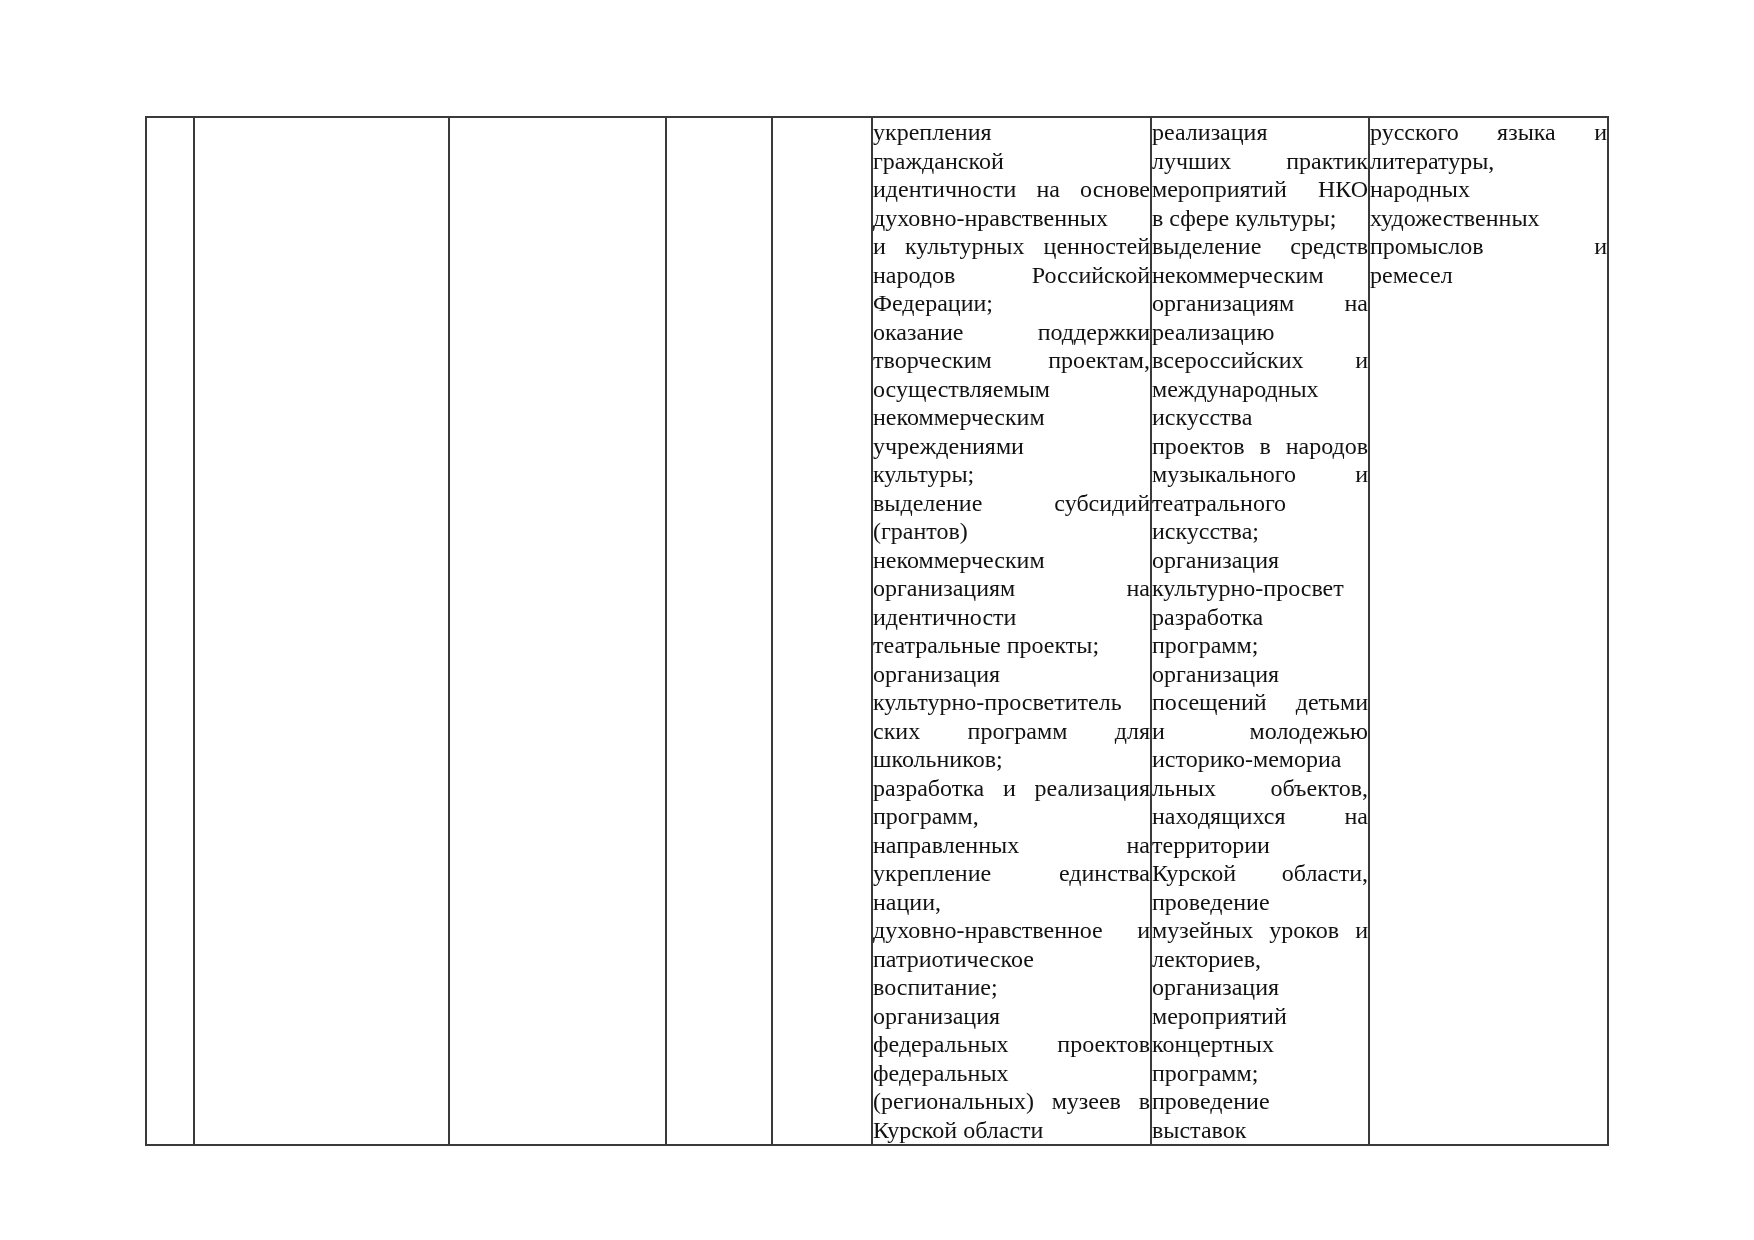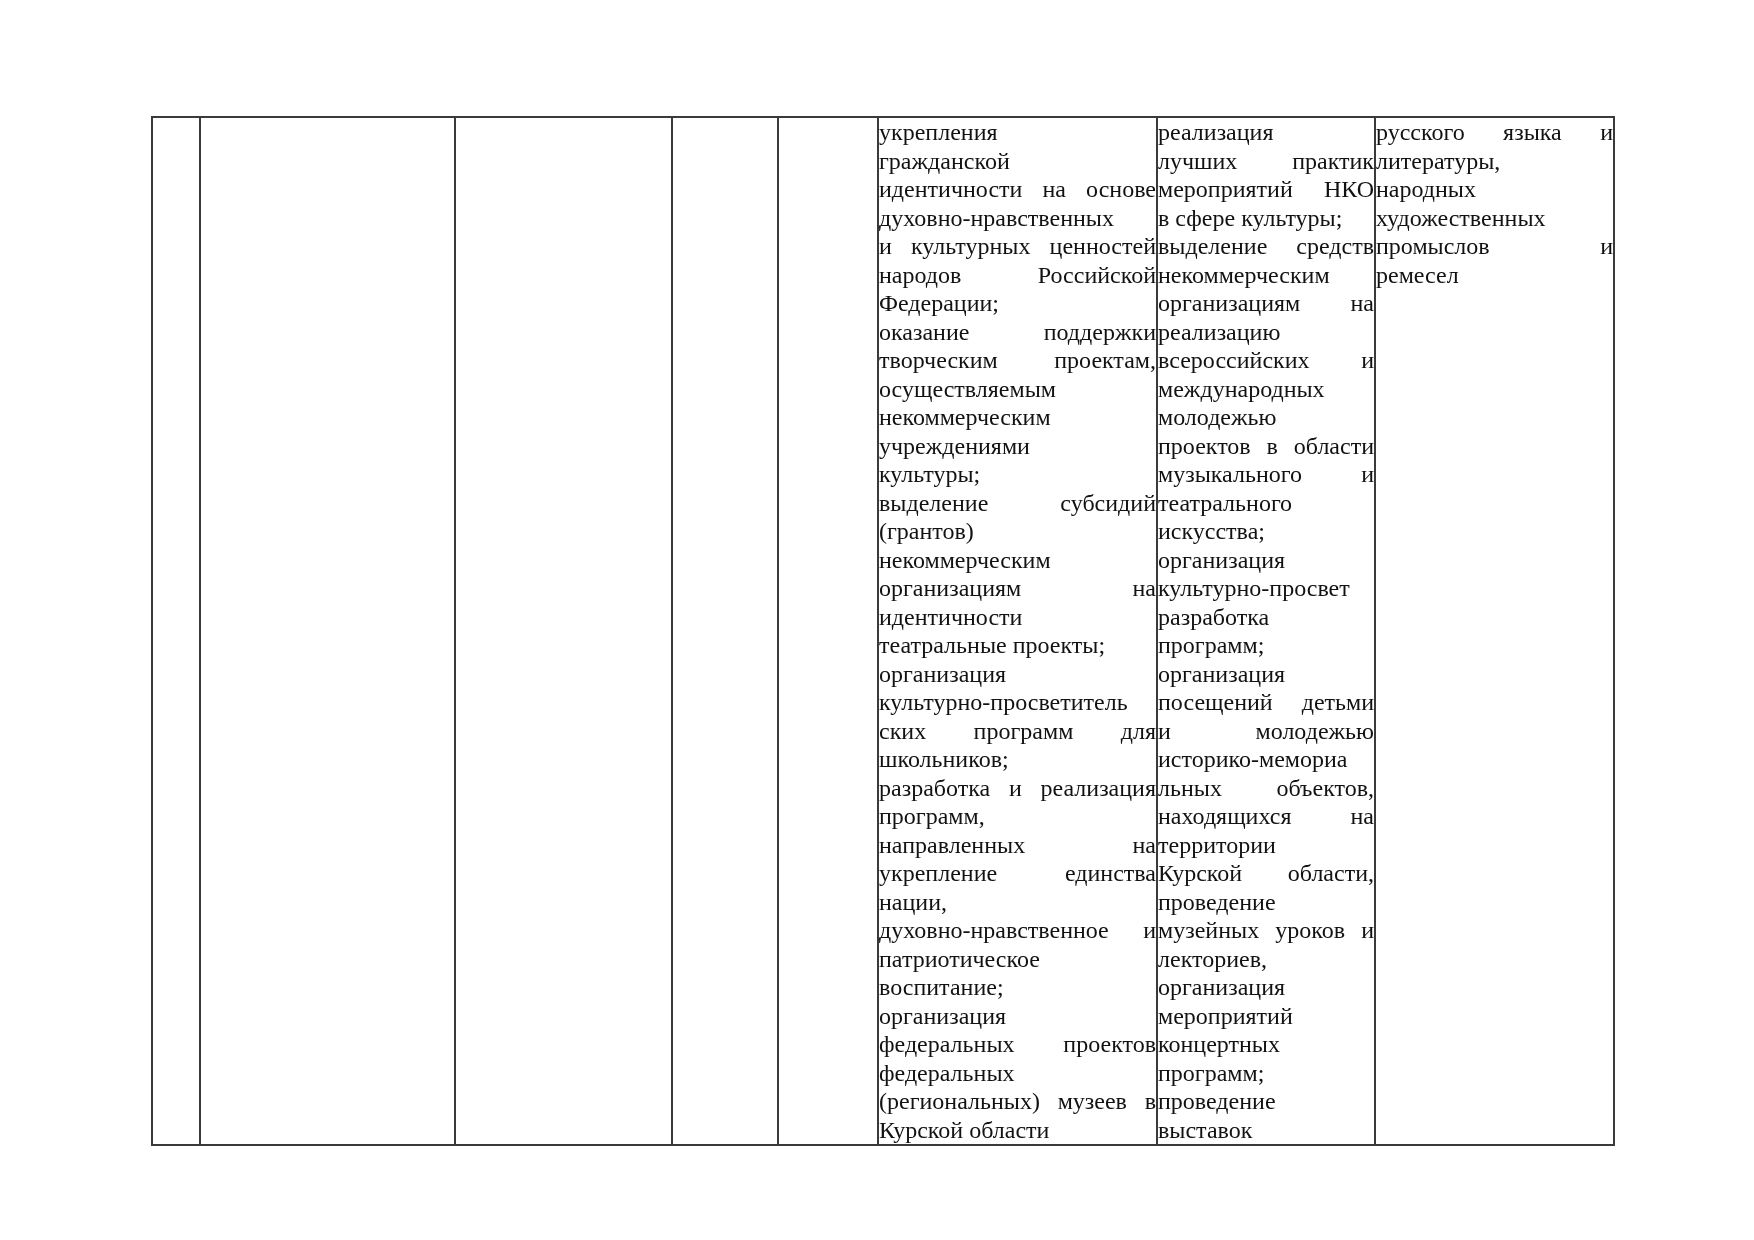--- a/index.html
+++ b/index.html
@@ -11,21 +11,21 @@
     position: relative;
     width: 1754px;
     height: 1240px;
     background: #ffffff;
     overflow: hidden;
     font-family: "Liberation Serif", "DejaVu Serif", serif;
     color: #121212;
   }
   table.grid {
     position: absolute;
-    left: 151px;
+    left: 145px;
     top: 116px;
     width: 1462px;
     height: 794px;
     border-collapse: collapse;
     table-layout: fixed;
     padding-left: 8px;
   }
   table.grid td {
     border: 2px solid #3a3a3a;
     vertical-align: top;
@@ -116,22 +116,22 @@
         <div class="ln">реализация</div>
         <div class="ln">лучших практик</div>
         <div class="ln">мероприятий НКО</div>
         <div class="ln end">в сфере культуры;</div>
         <div class="ln">выделение средств</div>
         <div class="ln">некоммерческим</div>
         <div class="ln">организациям на</div>
         <div class="ln">реализацию</div>
         <div class="ln">всероссийских и</div>
         <div class="ln">международных</div>
-        <div class="ln">молодежью</div>
-        <div class="ln">проектов в области</div>
+        <div class="ln">искусства</div>
+        <div class="ln">проектов в народов</div>
         <div class="ln">музыкального и</div>
         <div class="ln">театрального</div>
         <div class="ln end">искусства;</div>
         <div class="ln">организация</div>
         <div class="ln">культурно-просвет</div>
         <div class="ln">разработка</div>
         <div class="ln end">программ;</div>
         <div class="ln">организация</div>
         <div class="ln">посещений детьми</div>
         <div class="ln">и молодежью</div>

